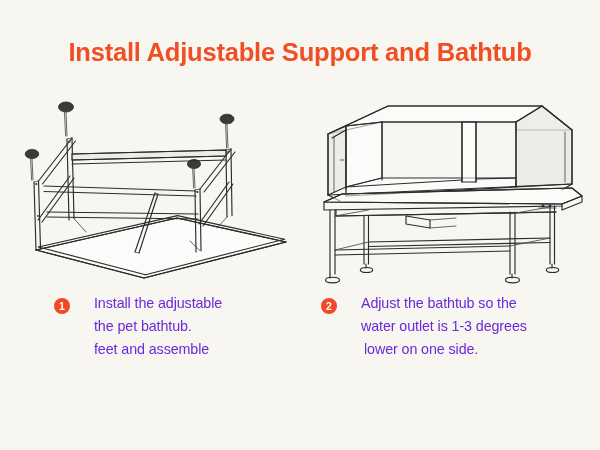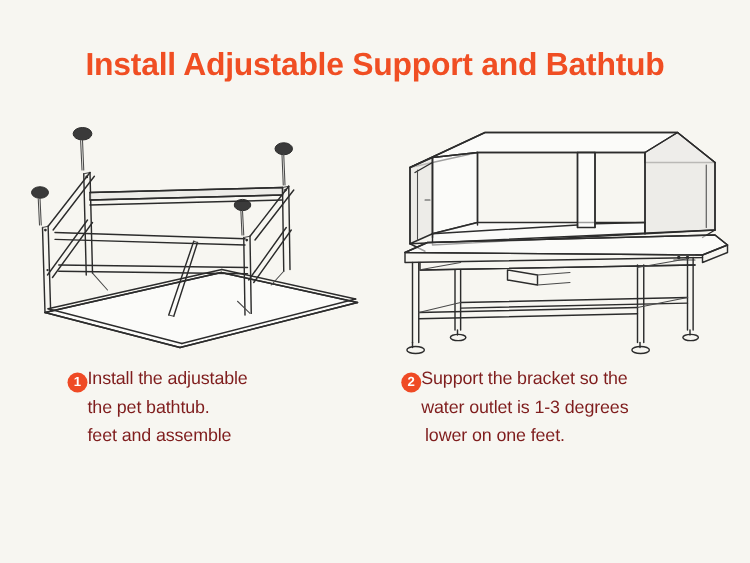--- a/index.html
+++ b/index.html
@@ -111,24 +111,24 @@
     border-radius: 50%;
     background: #ef4a25;
     color: #ffffff;
     font-size: 10.5px;
     font-weight: bold;
     line-height: 16px;
     text-align: center;
     margin-top: 6px;
   }
   .caption-text {
-    margin-left: 0;
+    margin-left: 24px;
     font-size: 14.3px;
     line-height: 23px;
-    color: #7f1d1d;
+    color: #6d28d9;
     letter-spacing: -0.1px;
   }
   .caption-line { display: block; white-space: nowrap; }
   #caption-2 .caption-line:nth-child(3) { padding-left: 3px; }
 </style>
 </head>
 <body>
 
 <div id="poster">
 
@@ -352,21 +352,21 @@
       <div class="caption-text">
         <span class="caption-line">Install the adjustable</span>
         <span class="caption-line">the pet bathtub.</span>
         <span class="caption-line">feet and assemble</span>
       </div>
     </div>
 
     <div class="caption" id="caption-2">
       <div class="badge">2</div>
       <div class="caption-text">
-        <span class="caption-line">Support the bracket so the</span>
+        <span class="caption-line">Adjust the bathtub so the</span>
         <span class="caption-line">water outlet is 1-3 degrees</span>
-        <span class="caption-line">lower on one feet.</span>
+        <span class="caption-line">lower on one side.</span>
       </div>
     </div>
 
   </div>
 
 </div>
 
 </body></html>

